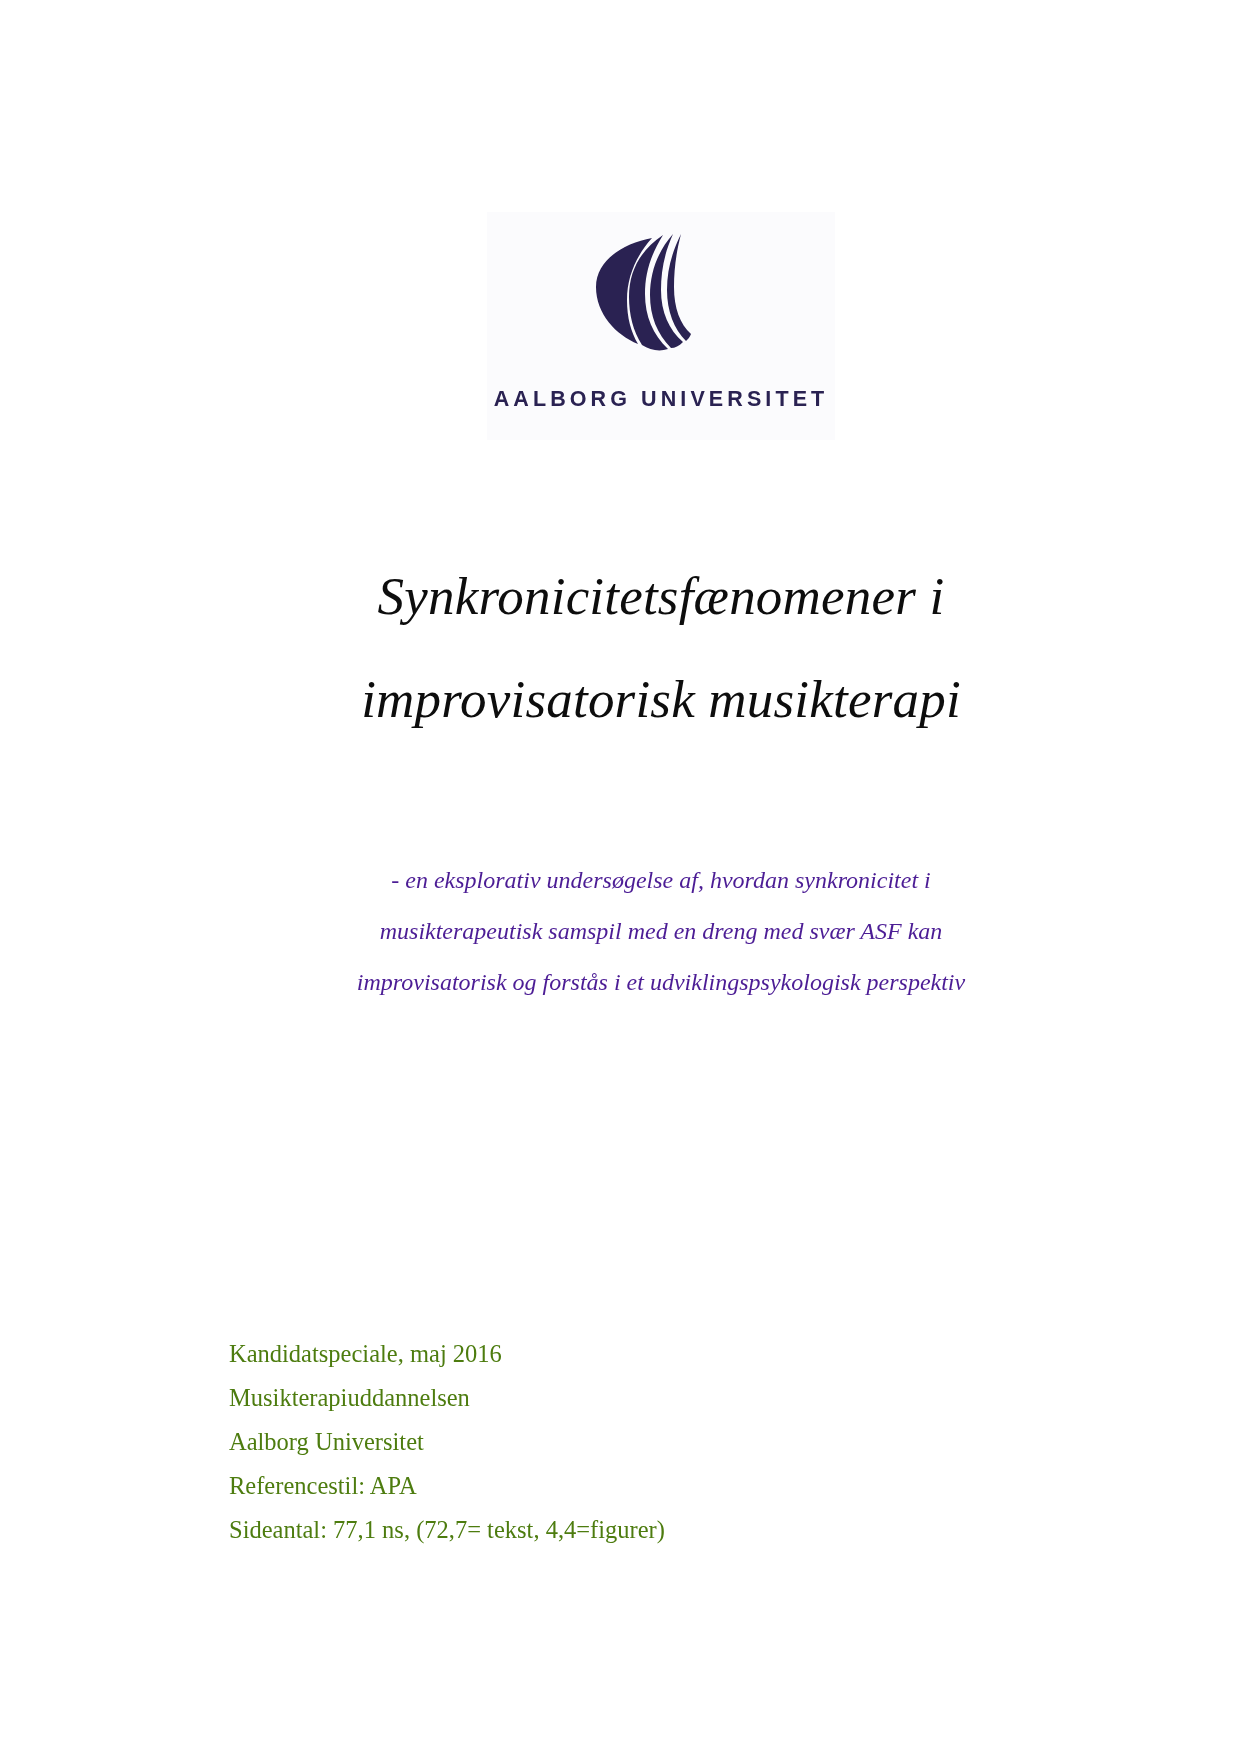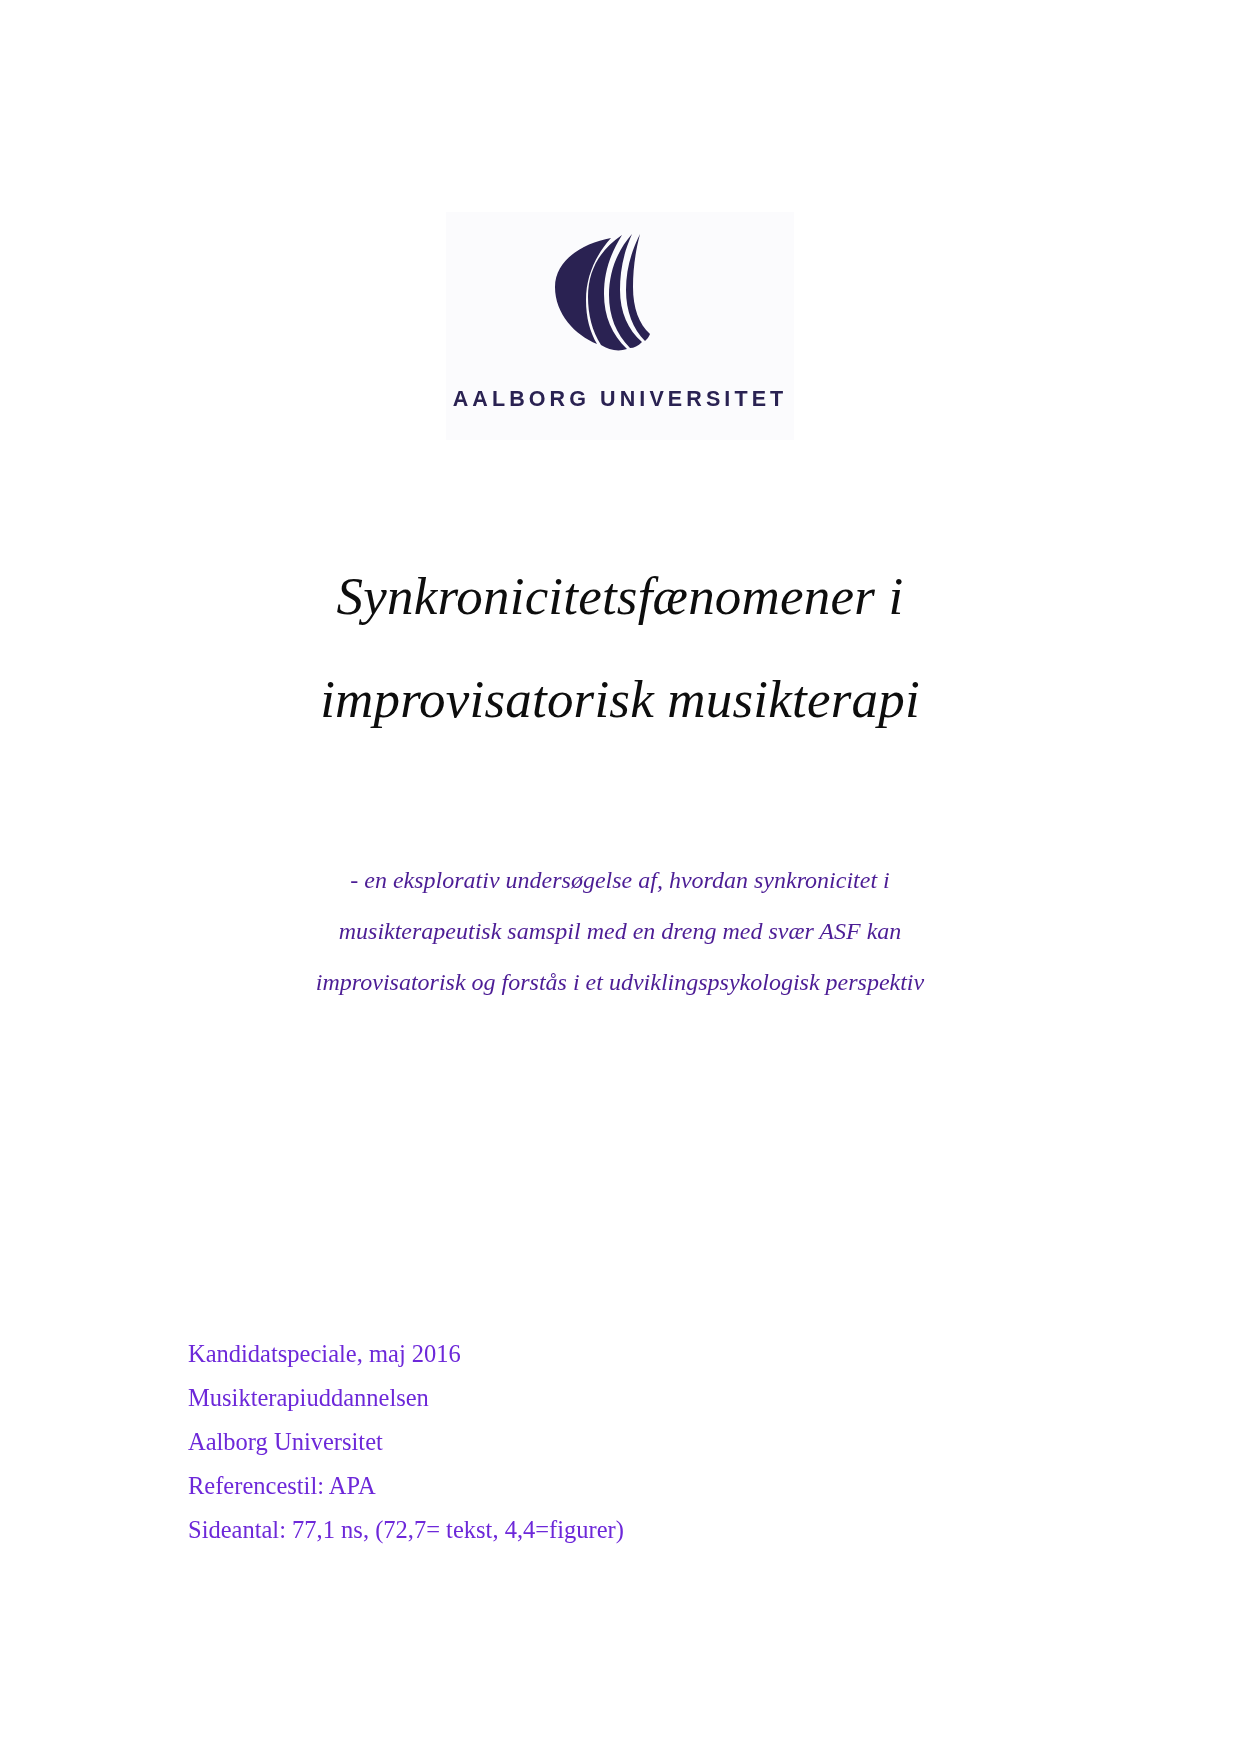--- a/index.html
+++ b/index.html
@@ -15,20 +15,21 @@
     -webkit-font-smoothing: antialiased;
     overflow: hidden;
   }
 
   .page {
     position: relative;
     width: 1144px;
     height: 1755px;
     background: #ffffff;
     box-sizing: border-box;
+    margin-left: 41px;
   }
 
   
   .logo-block {
     position: absolute;
     left: 0;
     top: 212px;
     width: 1240px;
     display: flex;
     flex-direction: column;
@@ -118,21 +119,21 @@
     position: absolute;
     left: 188px;
     top: 1332px;
     width: 760px;
     text-align: left;
   }
   .meta-line {
     font-family: "Liberation Serif", "DejaVu Serif", serif;
     font-size: 24.5px;
     line-height: 44px;
-    color: #6d28d9;
+    color: #4d7c0f;
     white-space: nowrap;
   }
 </style>
 </head>
 <body>
 
 <div class="page">
 
   <div class="logo-block">
     <div class="logo-plate">

